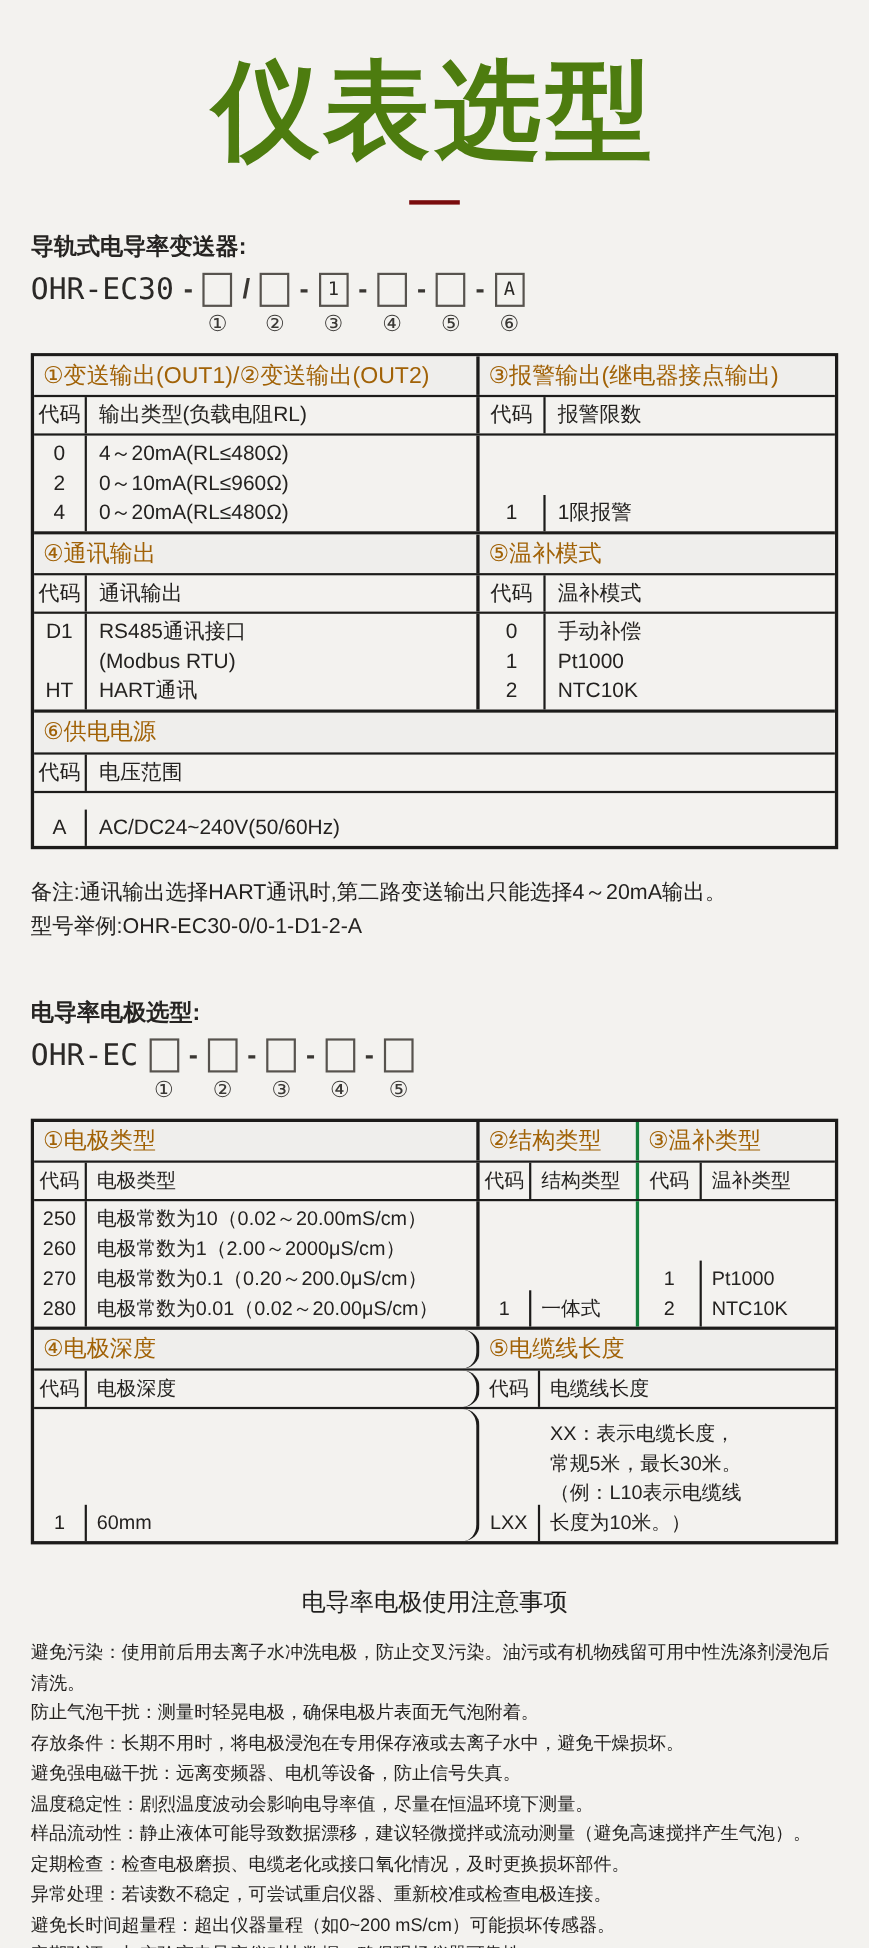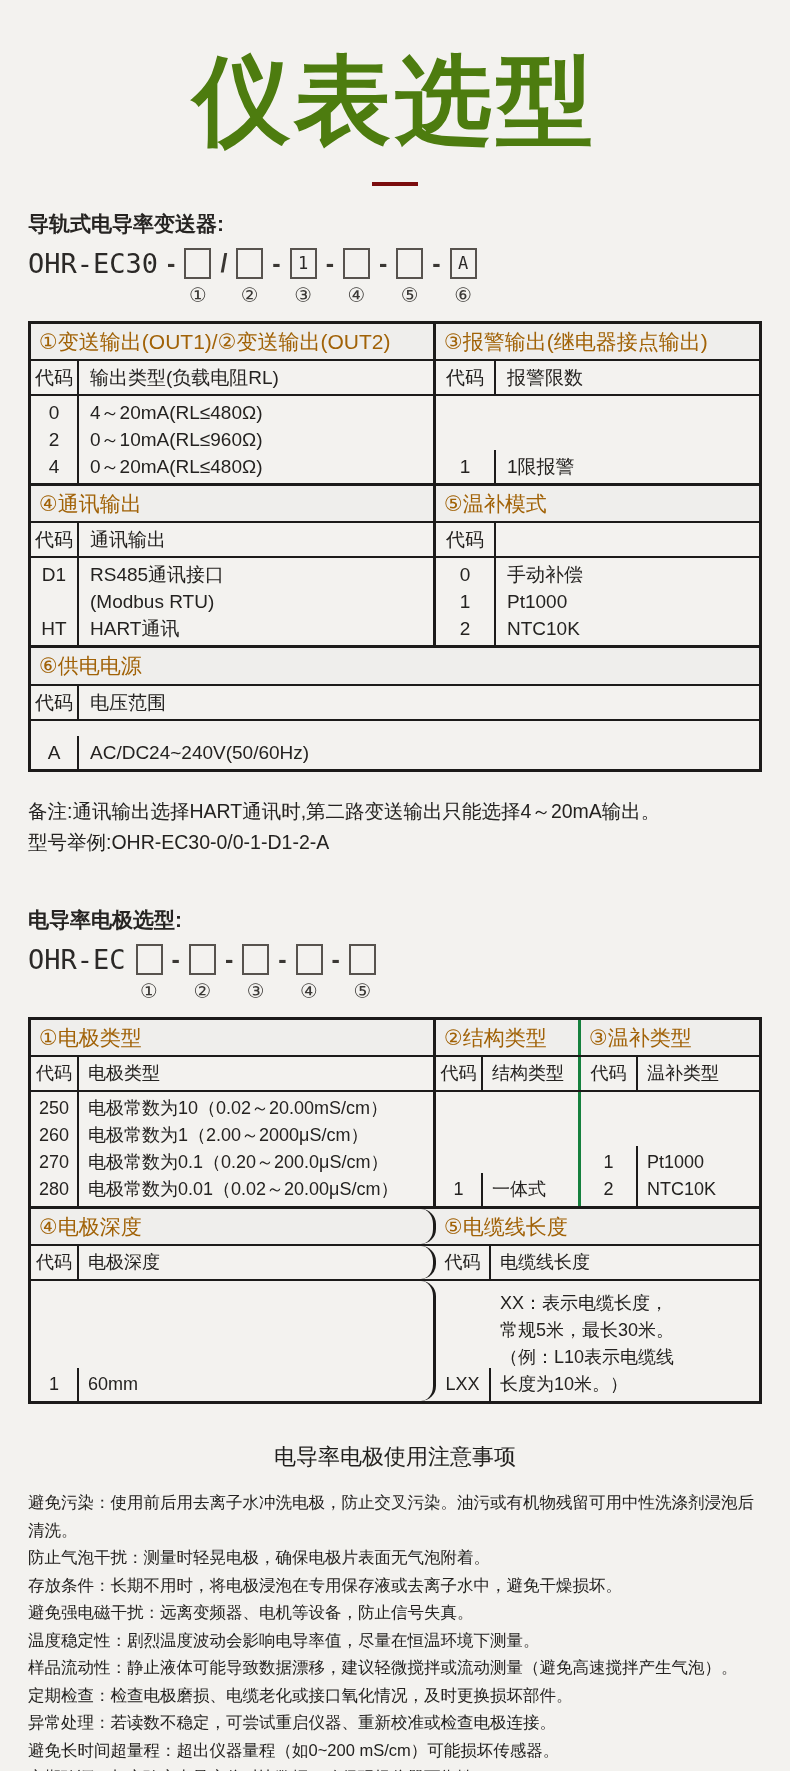--- a/index.html
+++ b/index.html
@@ -218,20 +218,21 @@
         <div class="half-left cols">
           <div class="code-col">
               <span class="cell-text">代码</span>
             </div>
           <div class="val-col"><span class="cell-text">通讯输出</span></div>
         </div>
         <div class="half-right cols">
           <div class="code-col">
               <span class="cell-text">代码</span>
             </div>
+          <div class="val-col"><span class="cell-text">温补模式</span></div>
         </div>
       </div>
       <div class="trow body-row">
         <div class="half-left cols">
           <div class="code-col">
             <div class="line">D1</div>
             <div class="line"></div>
             <div class="line">HT</div>
           </div>
           <div class="val-col">

